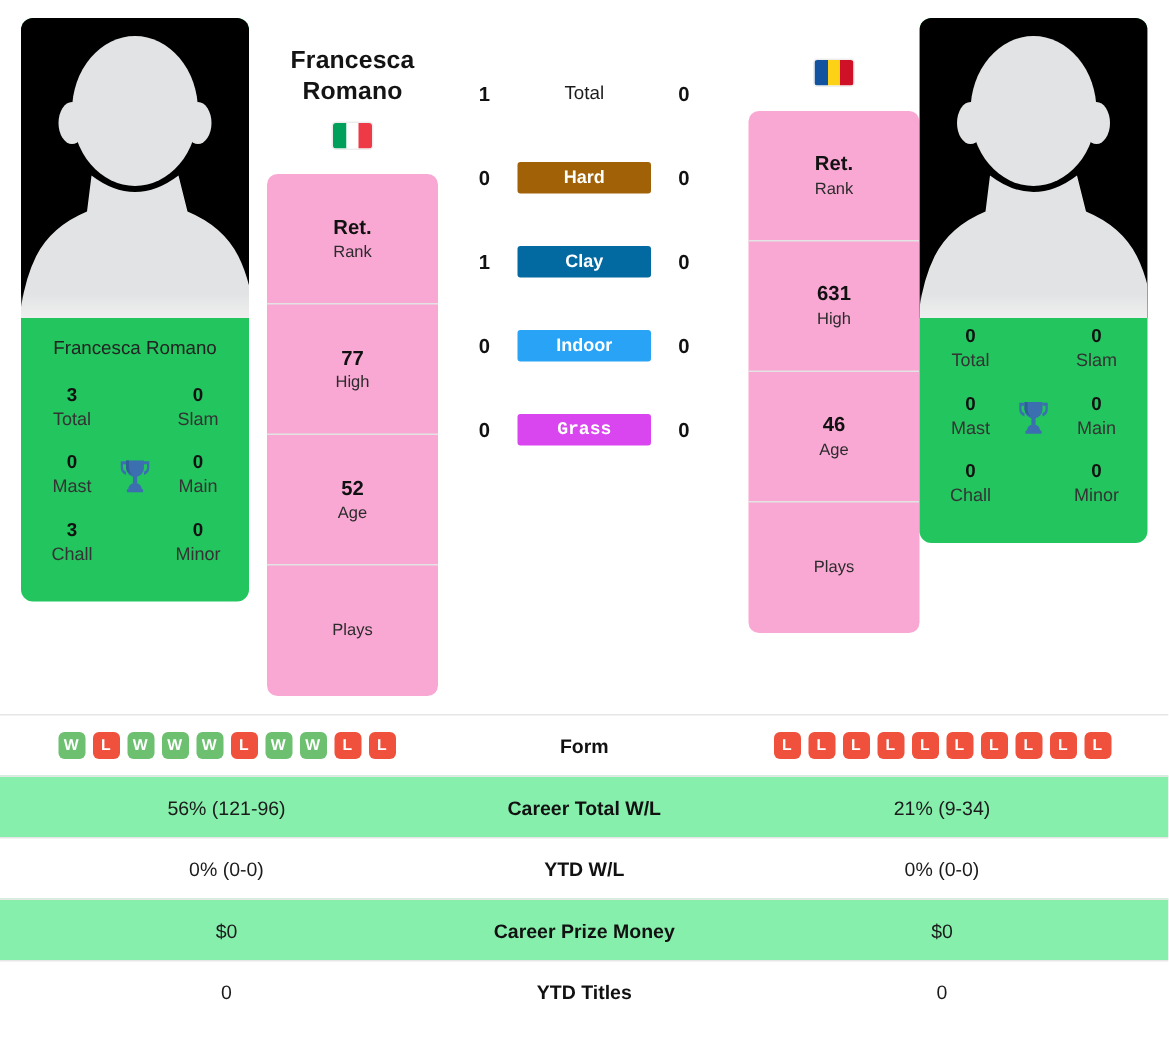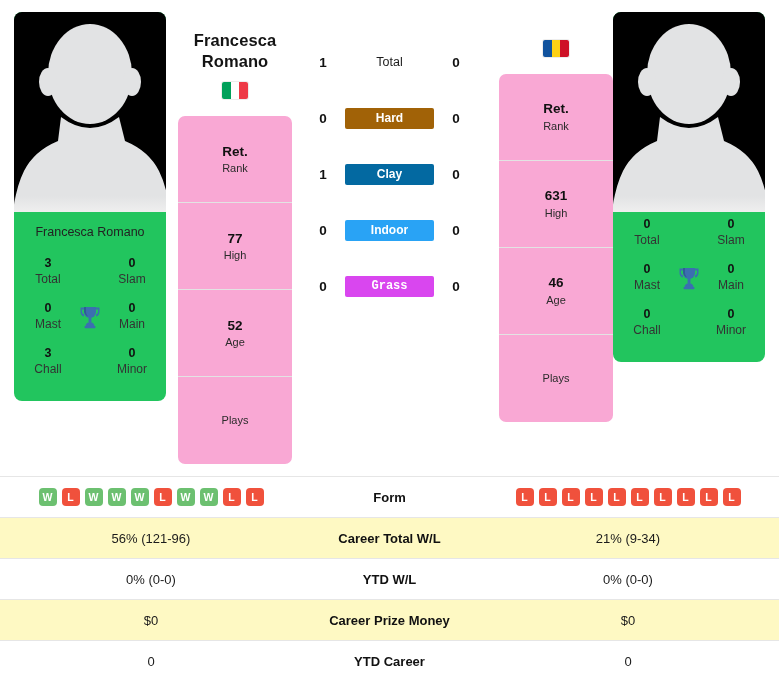--- a/index.html
+++ b/index.html
@@ -108,21 +108,21 @@
     background: transparent; color: #1b1b1b; font-weight: normal; font-size: 12.5px;
   }
 
   
   .table { margin-top: 12px; width: 100%; }
   .row {
     display: flex; align-items: center;
     height: 41px;
     border-top: 1px solid #e6e6e6;
   }
-  .row.shaded { background: #fef9c3; }
+  .row.shaded { background: #86efac; }
   .row.first { border-top: 1px solid #e6e6e6; }
   .cell-side {
     flex: 1 1 0; display: flex; align-items: center; justify-content: center;
     font-size: 13px; color: #1b1b1b;
   }
   .cell-mid {
     flex: 0 0 175px; text-align: center;
     font-size: 13px; font-weight: bold; color: #111;
   }
   .formlist { display: flex; gap: 5px; }
@@ -382,18 +382,18 @@
         <div class="cell-mid">YTD W/L</div>
         <div class="cell-side">0% (0-0)</div>
       </div>
       <div class="row shaded">
         <div class="cell-side">$0</div>
         <div class="cell-mid">Career Prize Money</div>
         <div class="cell-side">$0</div>
       </div>
       <div class="row">
         <div class="cell-side">0</div>
-        <div class="cell-mid">YTD Career</div>
+        <div class="cell-mid">YTD Titles</div>
         <div class="cell-side">0</div>
       </div>
     </div>
 
 </div>
 
 </body></html>

